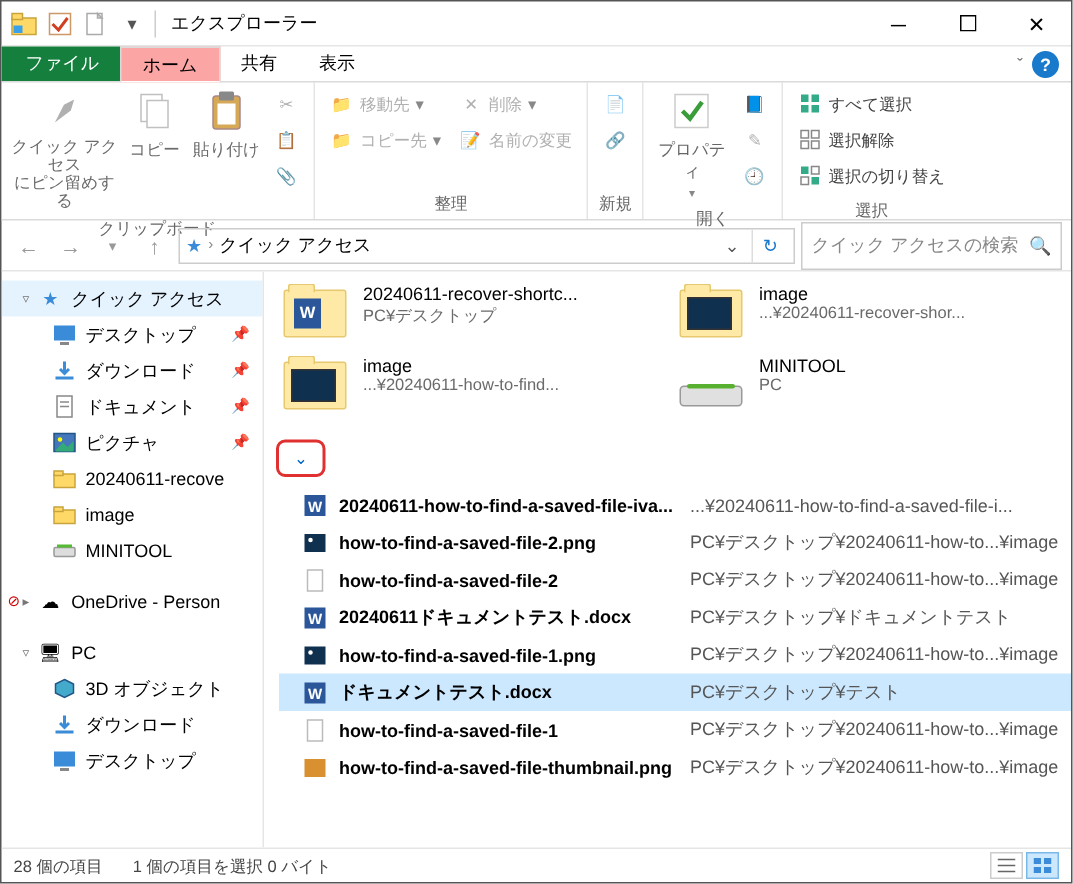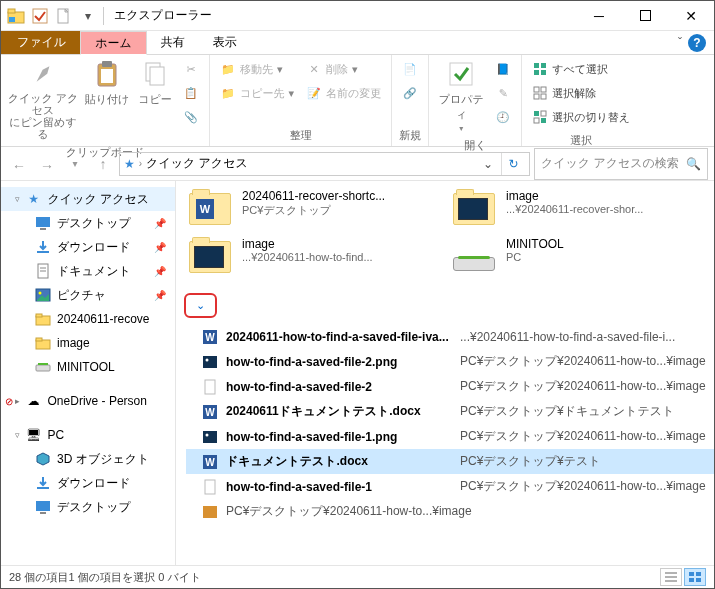--- a/index.html
+++ b/index.html
@@ -9,21 +9,21 @@
 .titlebar { height: 30px; display: flex; align-items: center; border-bottom: 1px solid #e5e5e5; }
 .qat { display: flex; align-items: center; padding-left: 4px; gap: 2px; }
 .qat-icon { width: 22px; height: 22px; display: flex; align-items: center; justify-content: center; }
 .title-text { margin-left: 6px; font-size: 12px; }
 .win-controls { margin-left: auto; display: flex; }
 .win-btn { width: 46px; height: 30px; display: flex; align-items: center; justify-content: center; font-size: 14px; }
 
 
 .menu-tabs { height: 24px; display: flex; align-items: stretch; border-bottom: 1px solid #dadada; position: relative; }
 .menu-tab { padding: 0 14px; display: flex; align-items: center; font-size: 12px; }
-.menu-tab.file { background: #a16207; color: #fff; padding-left: 16px; }
+.menu-tab.file { background: #15803d; color: #fff; padding-left: 16px; }
 .menu-tab.active { background: #fca5a5; border: 1px solid #dadada; border-bottom: 1px solid #fff; margin-bottom: -1px; }
 .ribbon-help { margin-left: auto; display: flex; align-items: center; gap: 6px; padding-right: 8px; }
 .help-dot { width: 18px; height: 18px; border-radius: 50%; background: #1979ca; color: #fff; display: flex; align-items: center; justify-content: center; font-weight: bold; font-size: 12px; }
 
 
 .ribbon { height: 92px; display: flex; border-bottom: 1px solid #dadada; background: #fff; }
 .ribbon-group { display: flex; flex-direction: column; border-right: 1px solid #e5e5e5; }
 .ribbon-group-body { flex: 1; display: flex; align-items: flex-start; padding: 3px 6px; gap: 4px; }
 .ribbon-group-label { text-align: center; font-size: 11px; color: #666; padding: 2px 0 3px; }
 .rb-big { display: flex; flex-direction: column; align-items: center; justify-content: center; width: 58px; font-size: 11px; text-align: center; color: #6b6b6b; gap: 2px; }
@@ -75,21 +75,21 @@
 .section-header { display:inline-flex; align-items:center; gap:4px; color:#0066cc; border:2px solid #e03030; border-radius:6px; padding:4px 10px; margin: 8px 0 6px -2px; }
 
 .file-list { display:flex; flex-direction:column; }
 .file-row { display:flex; align-items:center; height:25px; padding-left: 16px; gap: 8px; }
 .file-row.selected { background:#cce8ff; }
 .file-ic { width:16px; height:16px; display:flex; align-items:center; justify-content:center; }
 .file-name { width: 226px; white-space:nowrap; overflow:hidden; text-overflow:ellipsis;font-weight:bold; }
 .file-path { flex:1; color:#555; white-space:nowrap; overflow:hidden; text-overflow:ellipsis; padding-right:8px; }
 
 
-.statusbar { height: 23px; border-top: 1px solid #e5e5e5; display:flex; align-items:center; padding: 0 8px; font-size: 11px; color:#444; gap: 0; }
+.statusbar { height: 23px; border-top: 1px solid #e5e5e5; display:flex; align-items:center; padding: 0 8px; font-size: 11px; color:#444; gap: 20px; }
 .statusbar .view-toggles { margin-left:auto; display:flex; gap:2px; }
 .view-tg { width:22px; height:18px; border:1px solid #ccc; display:flex; align-items:center; justify-content:center; }
 .view-tg.active { background:#cce8ff; border-color:#7ab8e8; }
 
 
 svg { display:block; }
 </style>
 </head>
 <body>
 
@@ -145,38 +145,38 @@
     <div class="ribbon-group-body">
       <div class="rb-big" style="width:72px">
         <div class="ic">
             <svg width="26" height="26">
               <path d="M13 3 L16 10 L13 23 L10 10 Z" fill="#b0b0b0" transform="rotate(40 13 13)"></path>
             </svg>
           </div>
         <span style="white-space:pre-line;line-height:1.1">クイック アクセス
 にピン留めする</span>
       </div>
+      <div class="rb-big" style="width:40px">
+        <div class="ic">
+            <svg width="26" height="26">
+              <rect x="4" y="2" width="14" height="18" fill="#fff" stroke="#c0c0c0"></rect>
+              <rect x="8" y="6" width="14" height="18" fill="#fff" stroke="#c0c0c0"></rect>
+            </svg>
+          </div>
+        <span>コピー</span>
+      </div>
       <div class="rb-big" style="width:48px">
         <div class="ic">
             <svg width="26" height="28">
               <rect x="4" y="4" width="18" height="22" rx="2" fill="#d6a957" stroke="#a88"></rect>
               <rect x="8" y="1" width="10" height="6" rx="1" fill="#888"></rect>
               <rect x="7" y="9" width="12" height="14" fill="#fff"></rect>
             </svg>
           </div>
         <span>貼り付け</span>
-      </div>
-      <div class="rb-big" style="width:40px">
-        <div class="ic">
-            <svg width="26" height="26">
-              <rect x="4" y="2" width="14" height="18" fill="#fff" stroke="#c0c0c0"></rect>
-              <rect x="8" y="6" width="14" height="18" fill="#fff" stroke="#c0c0c0"></rect>
-            </svg>
-          </div>
-        <span>コピー</span>
       </div>
       <div class="rb-small-col">
         <div class="rb-small dim">
             <span class="ic">✂</span>
           </div>
         <div class="rb-small dim">
             <span class="ic">📋</span>
           </div>
         <div class="rb-small dim">
             <span class="ic">📎</span>
@@ -559,20 +559,21 @@
             </span>
             <span class="file-name">how-to-find-a-saved-file-1</span>
             <span class="file-path">PC¥デスクトップ¥20240611-how-to...¥image</span>
           </div>
           <div class="file-row">
             <span class="file-ic">
               <svg width="16" height="14">
                 <rect x="1" y="1" width="14" height="12" fill="#d89030"></rect>
               </svg>
             </span>
+            <span class="file-name">how-to-find-a-saved-file-thumbnail.png</span>
             <span class="file-path">PC¥デスクトップ¥20240611-how-to...¥image</span>
           </div>
         </div>
     </div>
   </div>
 </div>
 
 <div class="statusbar">
   <span>28 個の項目</span>
   <span>1 個の項目を選択 0 バイト</span>

